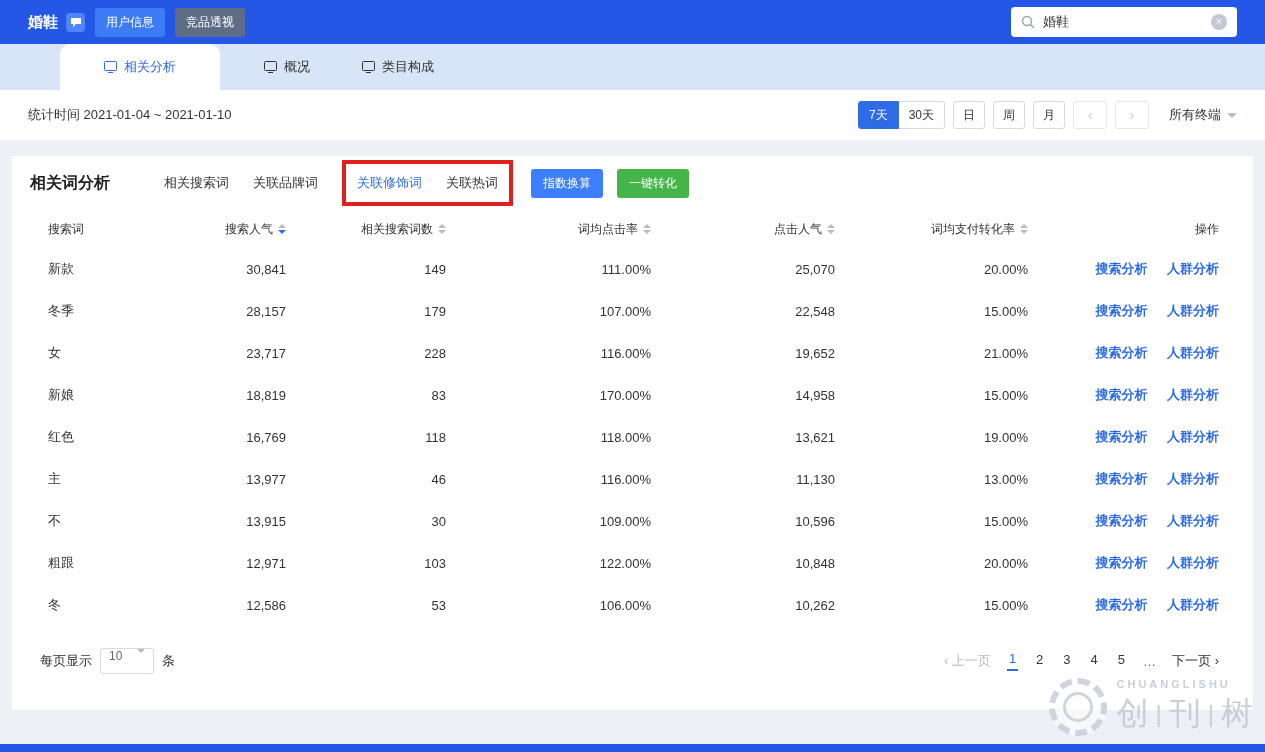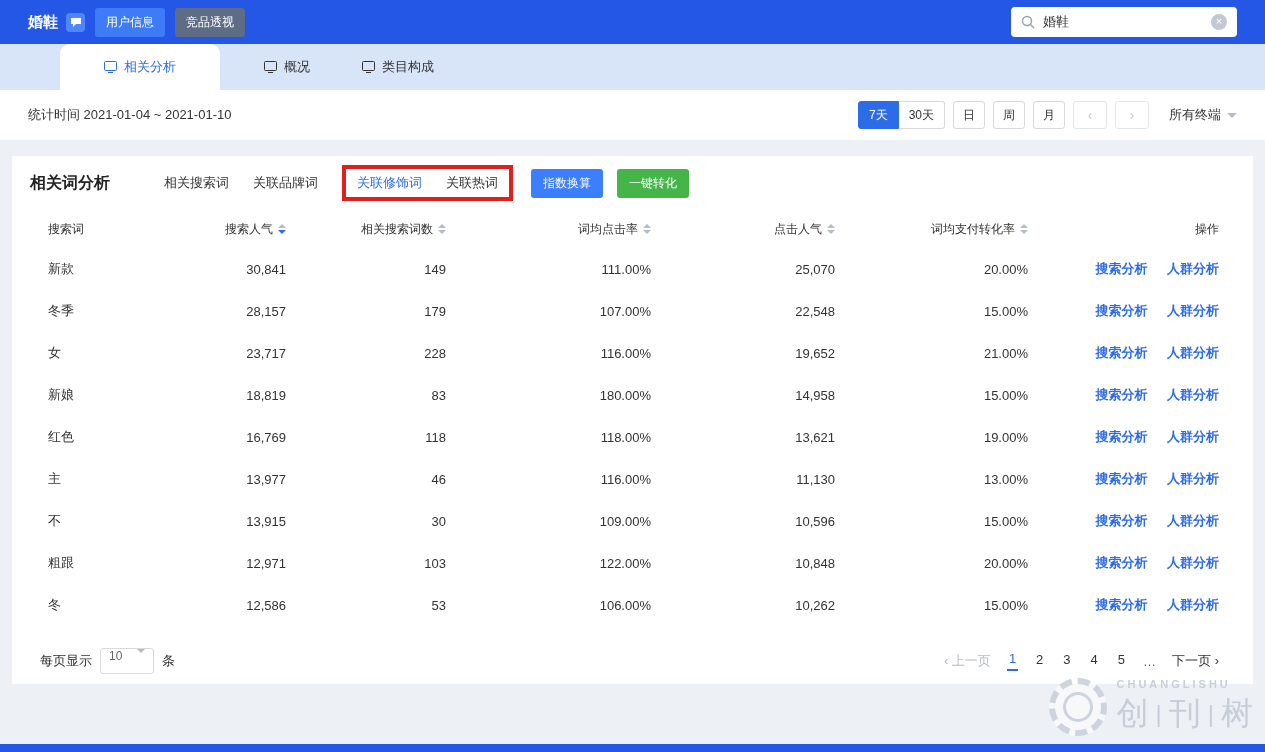--- a/index.html
+++ b/index.html
@@ -35,26 +35,26 @@
   .btn-group .range-btn:last-child { border-radius:0 3px 3px 0; border-left:none; }
   .range-btn.active { background:#2e6be6; border-color:#2e6be6; color:#fff; }
   .sq { width:32px; padding:0; border-radius:3px; }
   .nav-btn { width:34px; height:28px; background:#fff; border:1px solid #e3e6eb; border-radius:3px;
              color:#c3c9d4; font-size:14px; cursor:pointer; }
   .terminal { margin-left:12px; font-size:13px; color:#333; display:flex; align-items:center; gap:6px; cursor:pointer; }
   .caret-dn { width:0; height:0; border-left:5px solid transparent; border-right:5px solid transparent;
               border-top:5px solid #b6bcc6; display:inline-block; }
 
   
-  .card { margin:16px 12px 0; background:#fff; position:relative; padding-bottom:4px; }
+  .card { margin:16px 12px 0; background:#fff; position:relative; padding-bottom:30px; }
   .card-head { display:flex; align-items:center; height:54px; padding:0 20px 0 18px; position:relative; }
   .panel-title { font-size:16px; font-weight:bold; color:#222; margin-right:54px; }
   .subtab { font-size:13px; color:#333; margin-right:24px; cursor:pointer; white-space:nowrap; }
   .subtab.active { color:#2e6be6; }
-  .red-wrap { display:inline-flex; align-items:center; height:36px; border:4px solid #e0201c;
+  .red-wrap { display:inline-flex; align-items:center; height:46px; border:4px solid #e0201c;
               padding:0 11px; margin-right:18px; }
   .red-wrap .subtab:last-child { margin-right:0; }
   .action-btn { font-size:12px; color:#fff; border:none; border-radius:3px; padding:6px 12px; margin-right:14px; cursor:pointer; white-space:nowrap; }
   .action-btn.idx { background:#3d7eff; }
   .action-btn.conv { background:#45b449; }
 
   
   .table-wrap { padding:0 34px 0 36px; }
   table { width:100%; border-collapse:collapse; table-layout:fixed; }
   th { font-size:12px; color:#333; font-weight:normal; height:38px; text-align:right; white-space:nowrap; }
@@ -239,21 +239,21 @@
     <td class="op">
       <a href="#">搜索分析</a>
       <a href="#">人群分析</a>
     </td>
   </tr>
 
   <tr>
     <td class="first">新娘</td>
     <td>18,819</td>
     <td>83</td>
-    <td>180.00%</td>
+    <td>170.00%</td>
     <td>14,958</td>
     <td>15.00%</td>
     <td class="op">
       <a href="#">搜索分析</a>
       <a href="#">人群分析</a>
     </td>
   </tr>
 
   <tr>
     <td class="first">红色</td>

